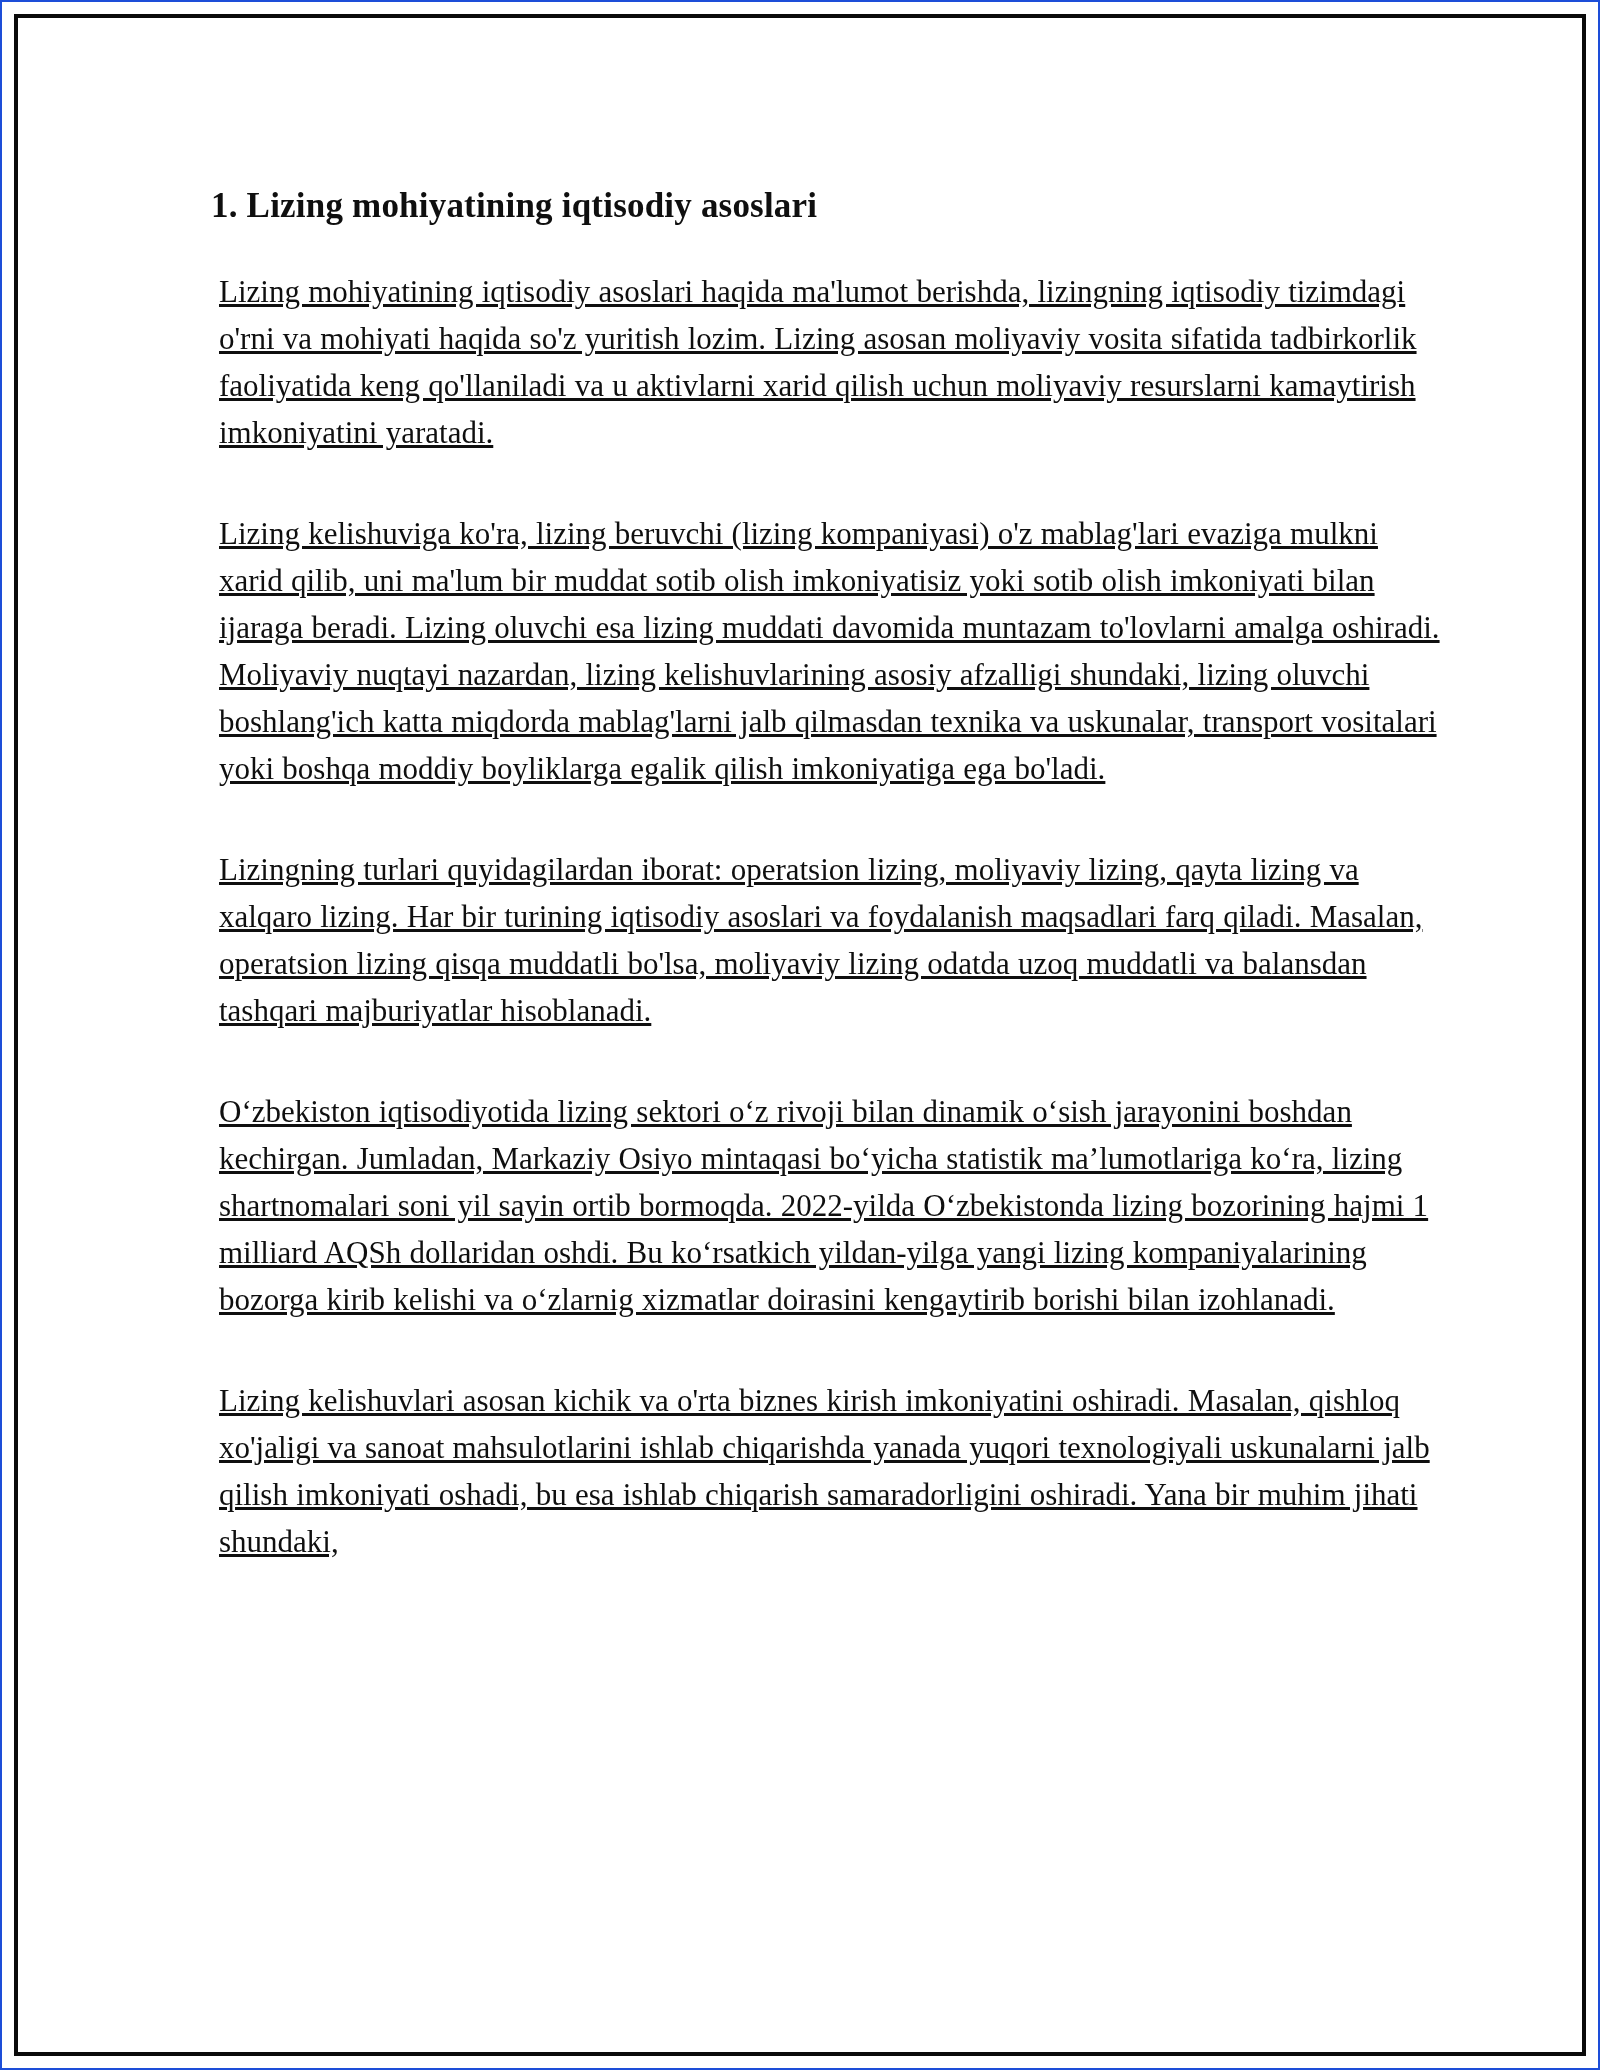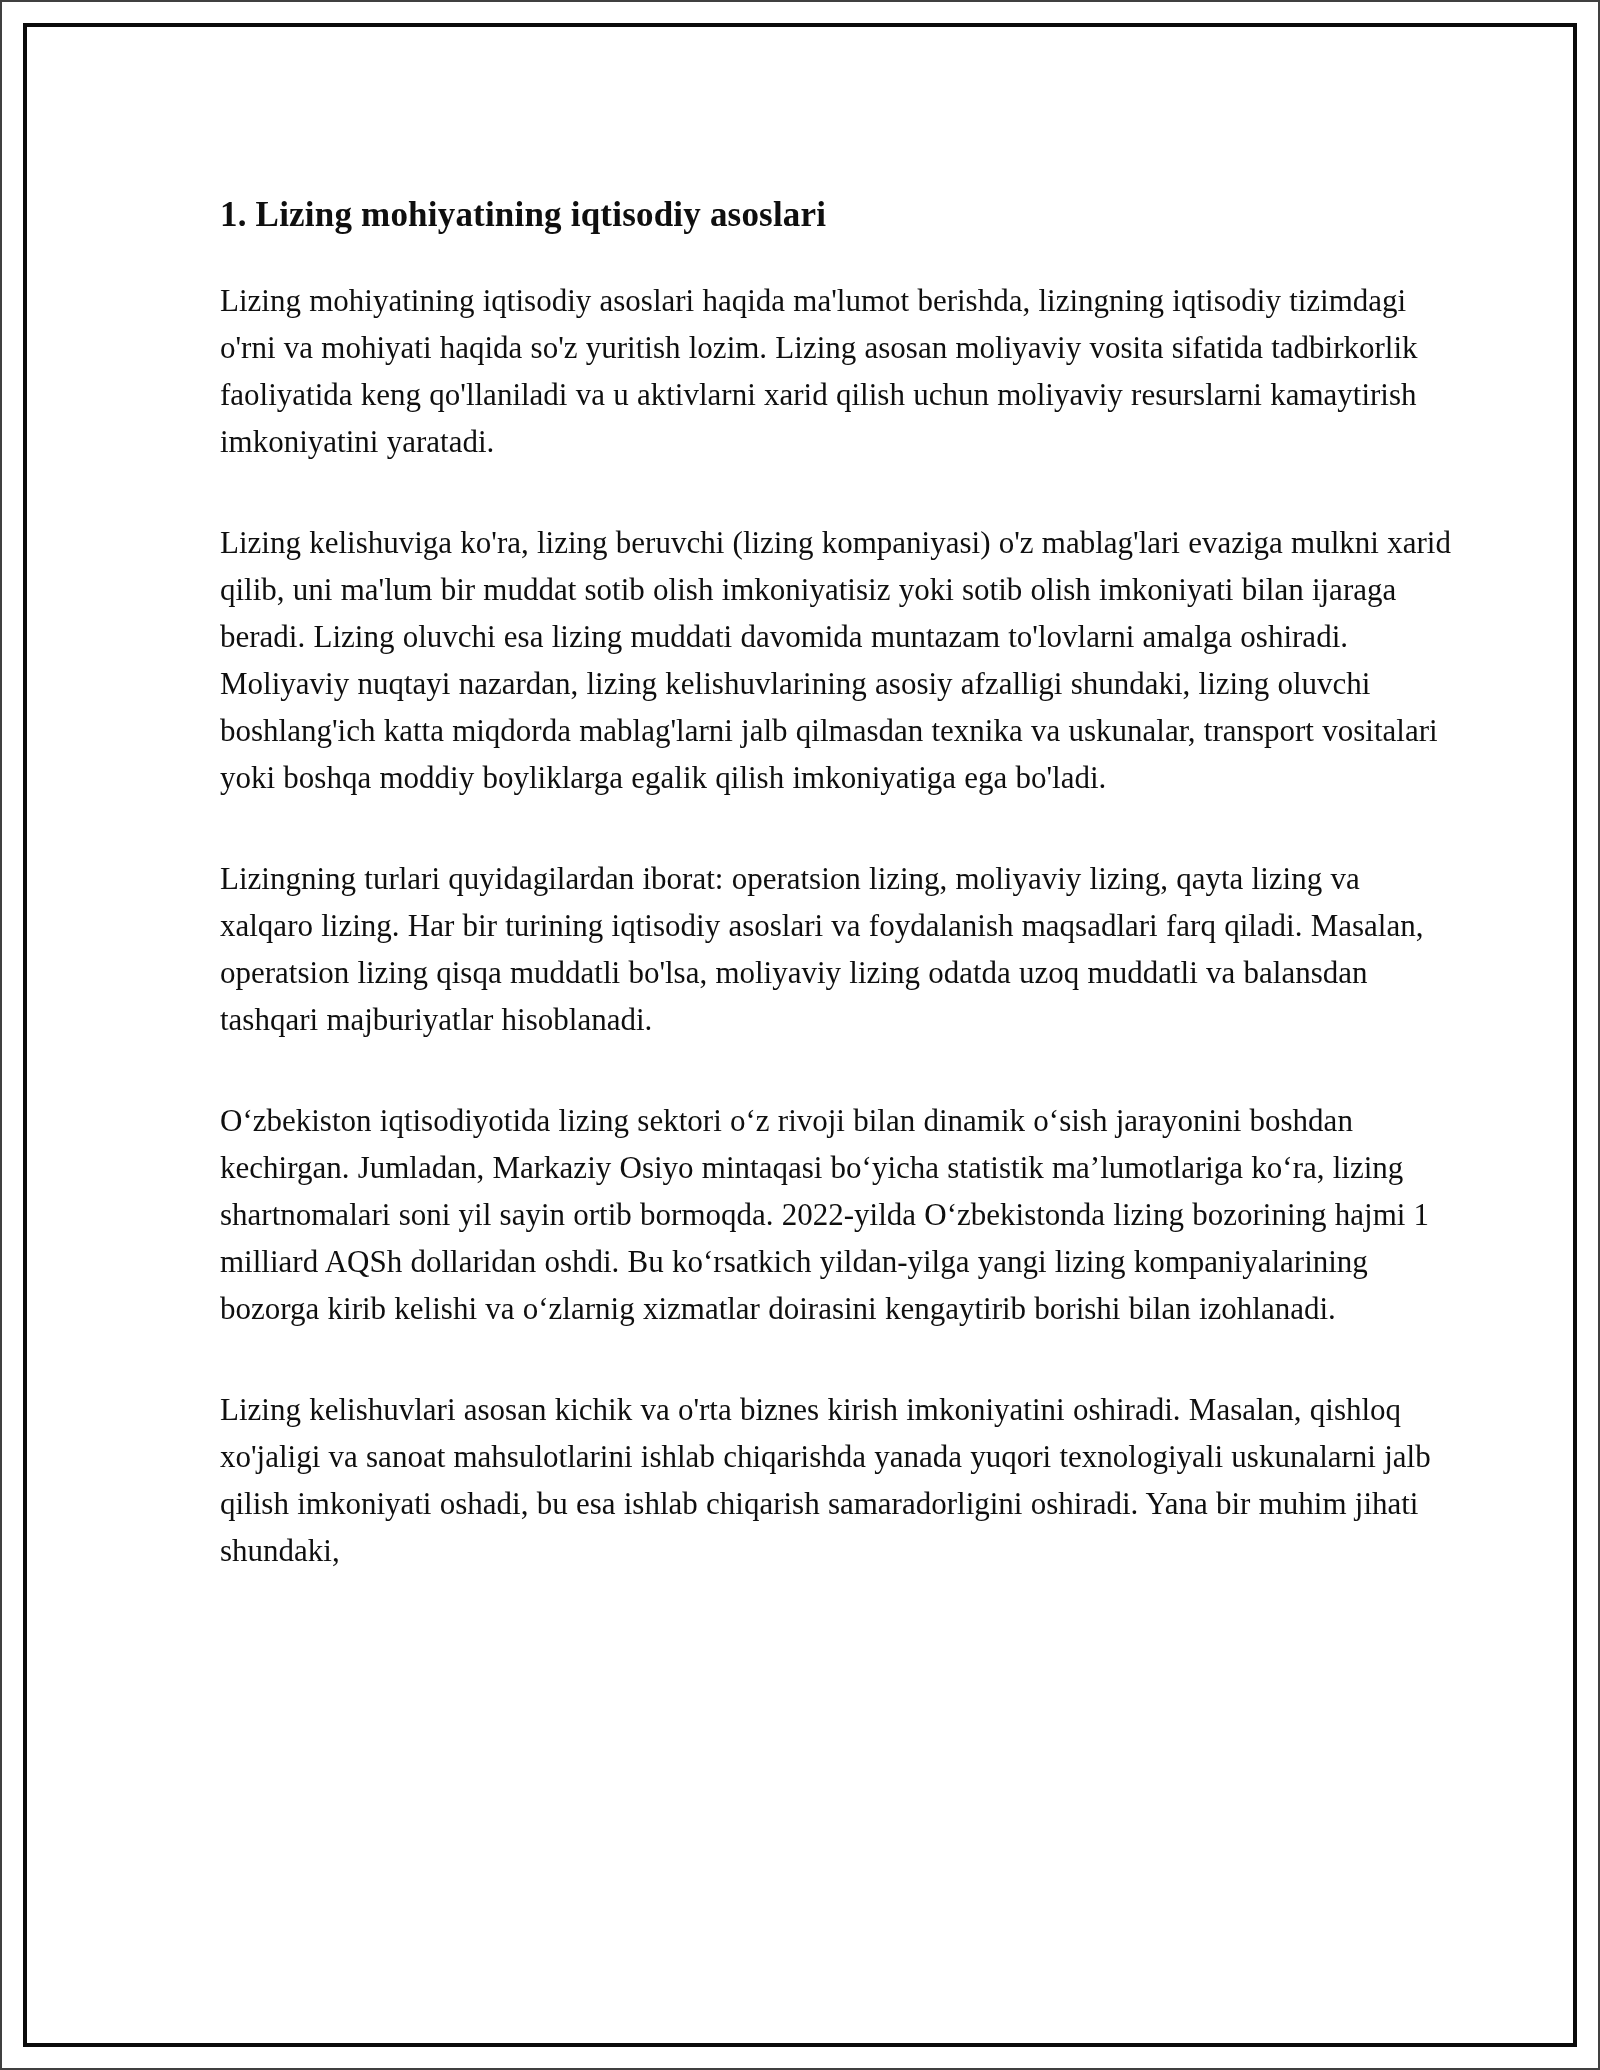--- a/index.html
+++ b/index.html
@@ -11,22 +11,22 @@
     width: 1600px;
     height: 2070px;
     position: relative;
     font-family: "Liberation Serif", "DejaVu Serif", serif;
     color: #0f0f0f;
   }
   
   .outer-frame {
     position: absolute;
     inset: 0;
-    border: 2px solid #404040;
-    padding: 21px;
+    border: 2px solid #1d4ed8;
+    padding: 12px;
     box-sizing: border-box;
   }
   .inner-frame {
     width: 100%;
     height: 100%;
     border: 4px solid #0a0a0a;
     box-sizing: border-box;
     background: #ffffff;
     overflow: hidden;
   }
@@ -41,23 +41,24 @@
   h1.doc-heading {
     font-size: 35px;
     line-height: 1.15;
     font-weight: bold;
     margin: 0 0 42px 0;
     letter-spacing: 0.2px;
   }
   p.doc-paragraph {
     font-size: 31px;
     line-height: 47px;
-    margin: 0 0 54px 0;
+    margin: 0 0 54px 8px;
     text-align: left;
     word-spacing: 0.5px;
+    text-decoration: underline;
   }
 </style>
 </head>
 <body>
 
 <div class="outer-frame">
   <div class="inner-frame">
     <div class="content">
       <div class="text-col">
         <h1 class="doc-heading">1. Lizing mohiyatining iqtisodiy asoslari</h1>

